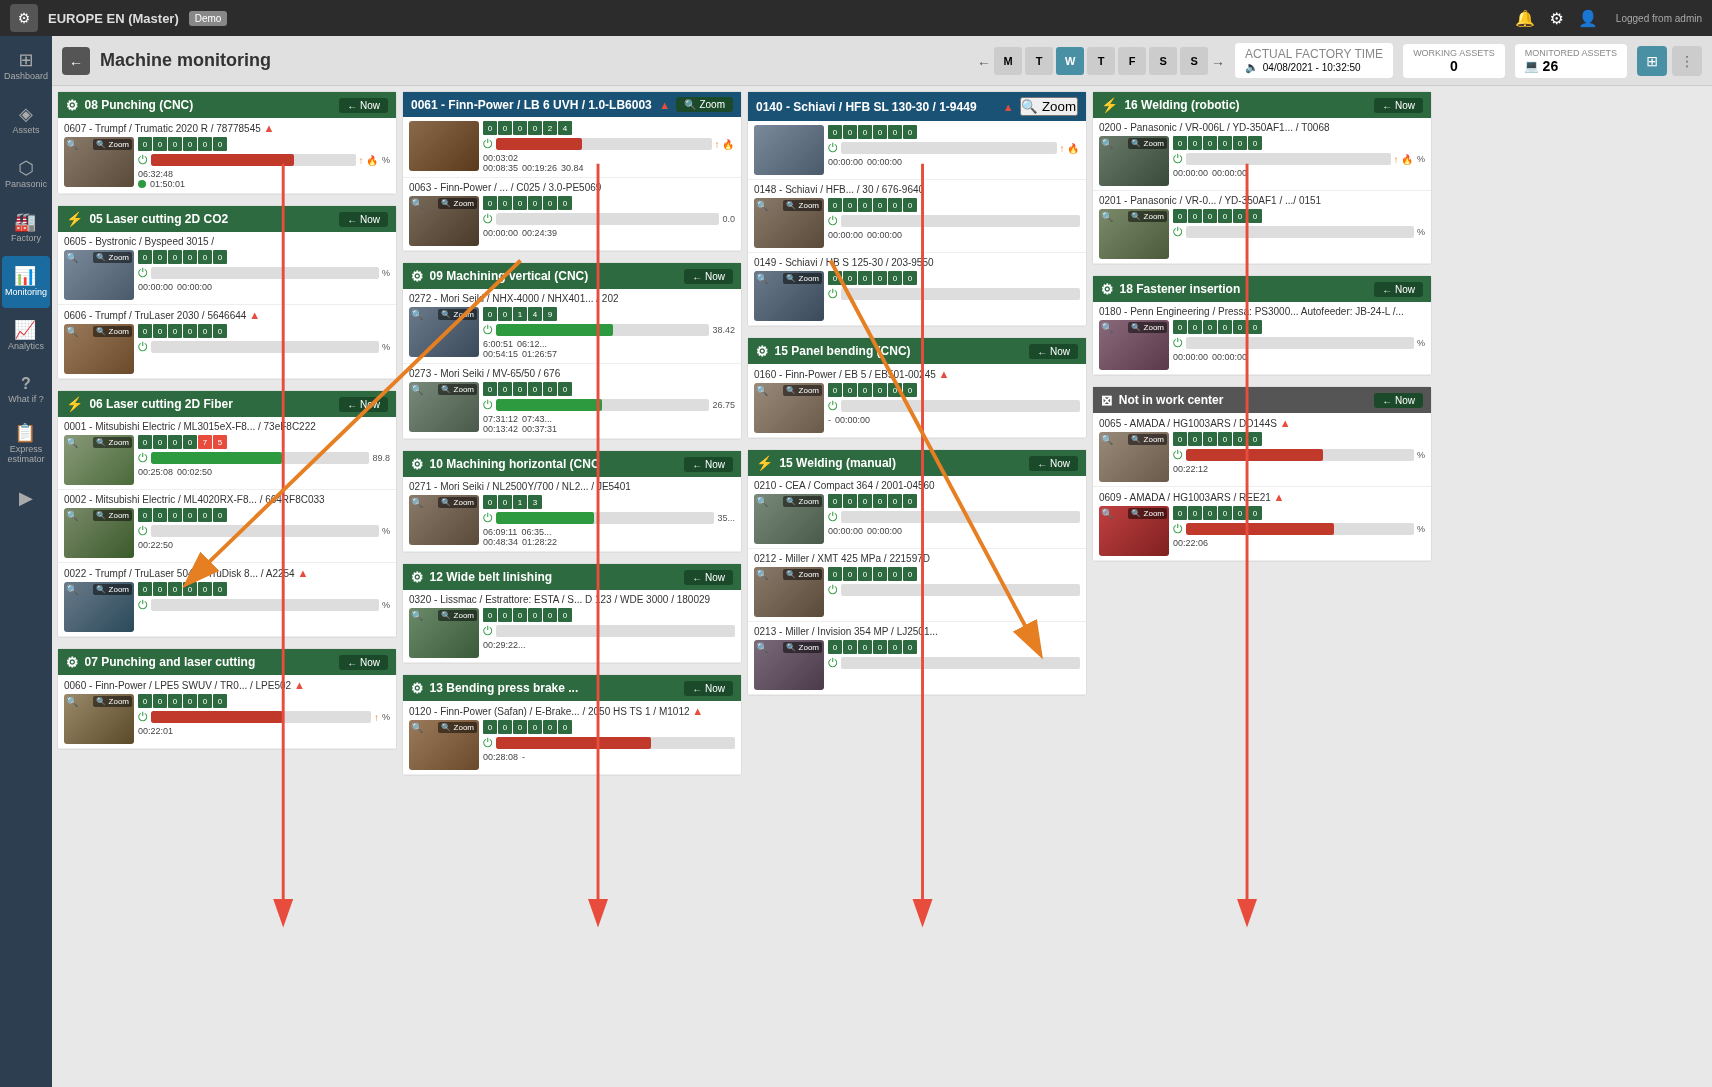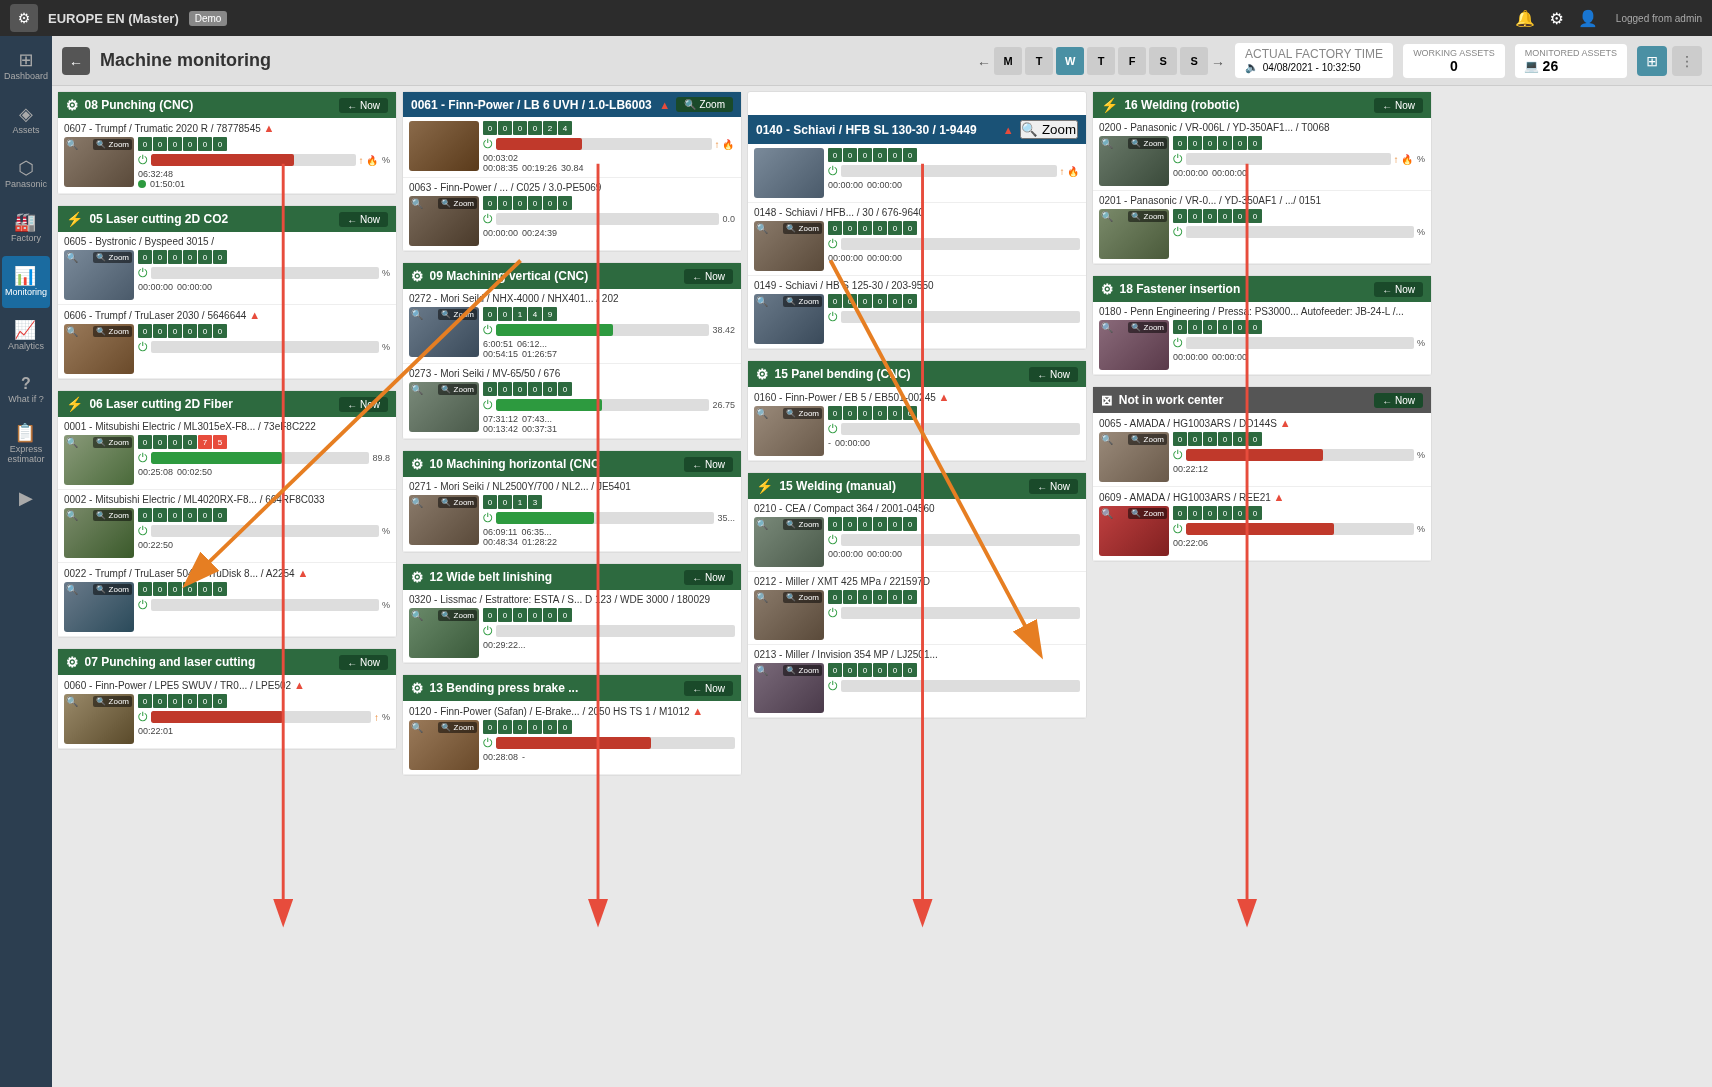--- a/index.html
+++ b/index.html
@@ -903,21 +903,21 @@
                 </div>
               </div>
             </div>
           </div>
         </div>
       </div>
 
       <div class="col-wrapper">
 
         <div class="work-center">
-          <div class="wc-header" style="background:#1a5276;margin-top:23px;">
+          <div class="wc-header" style="background:#1a5276;">
             <span class="wc-title">0140 - Schiavi / HFB SL 130-30 / 1-9449</span>
             <span class="alert-triangle">▲</span>
             <button class="zoom-btn" style="position:static;">🔍 Zoom</button>
           </div>
           <div class="machine-card">
             <div class="machine-body">
               <div class="machine-thumb">
                 <div class="thumb-img" style="background: linear-gradient(135deg, #7a8a9a, #4a5a6a);"></div>
               </div>
               <div class="machine-stats">

